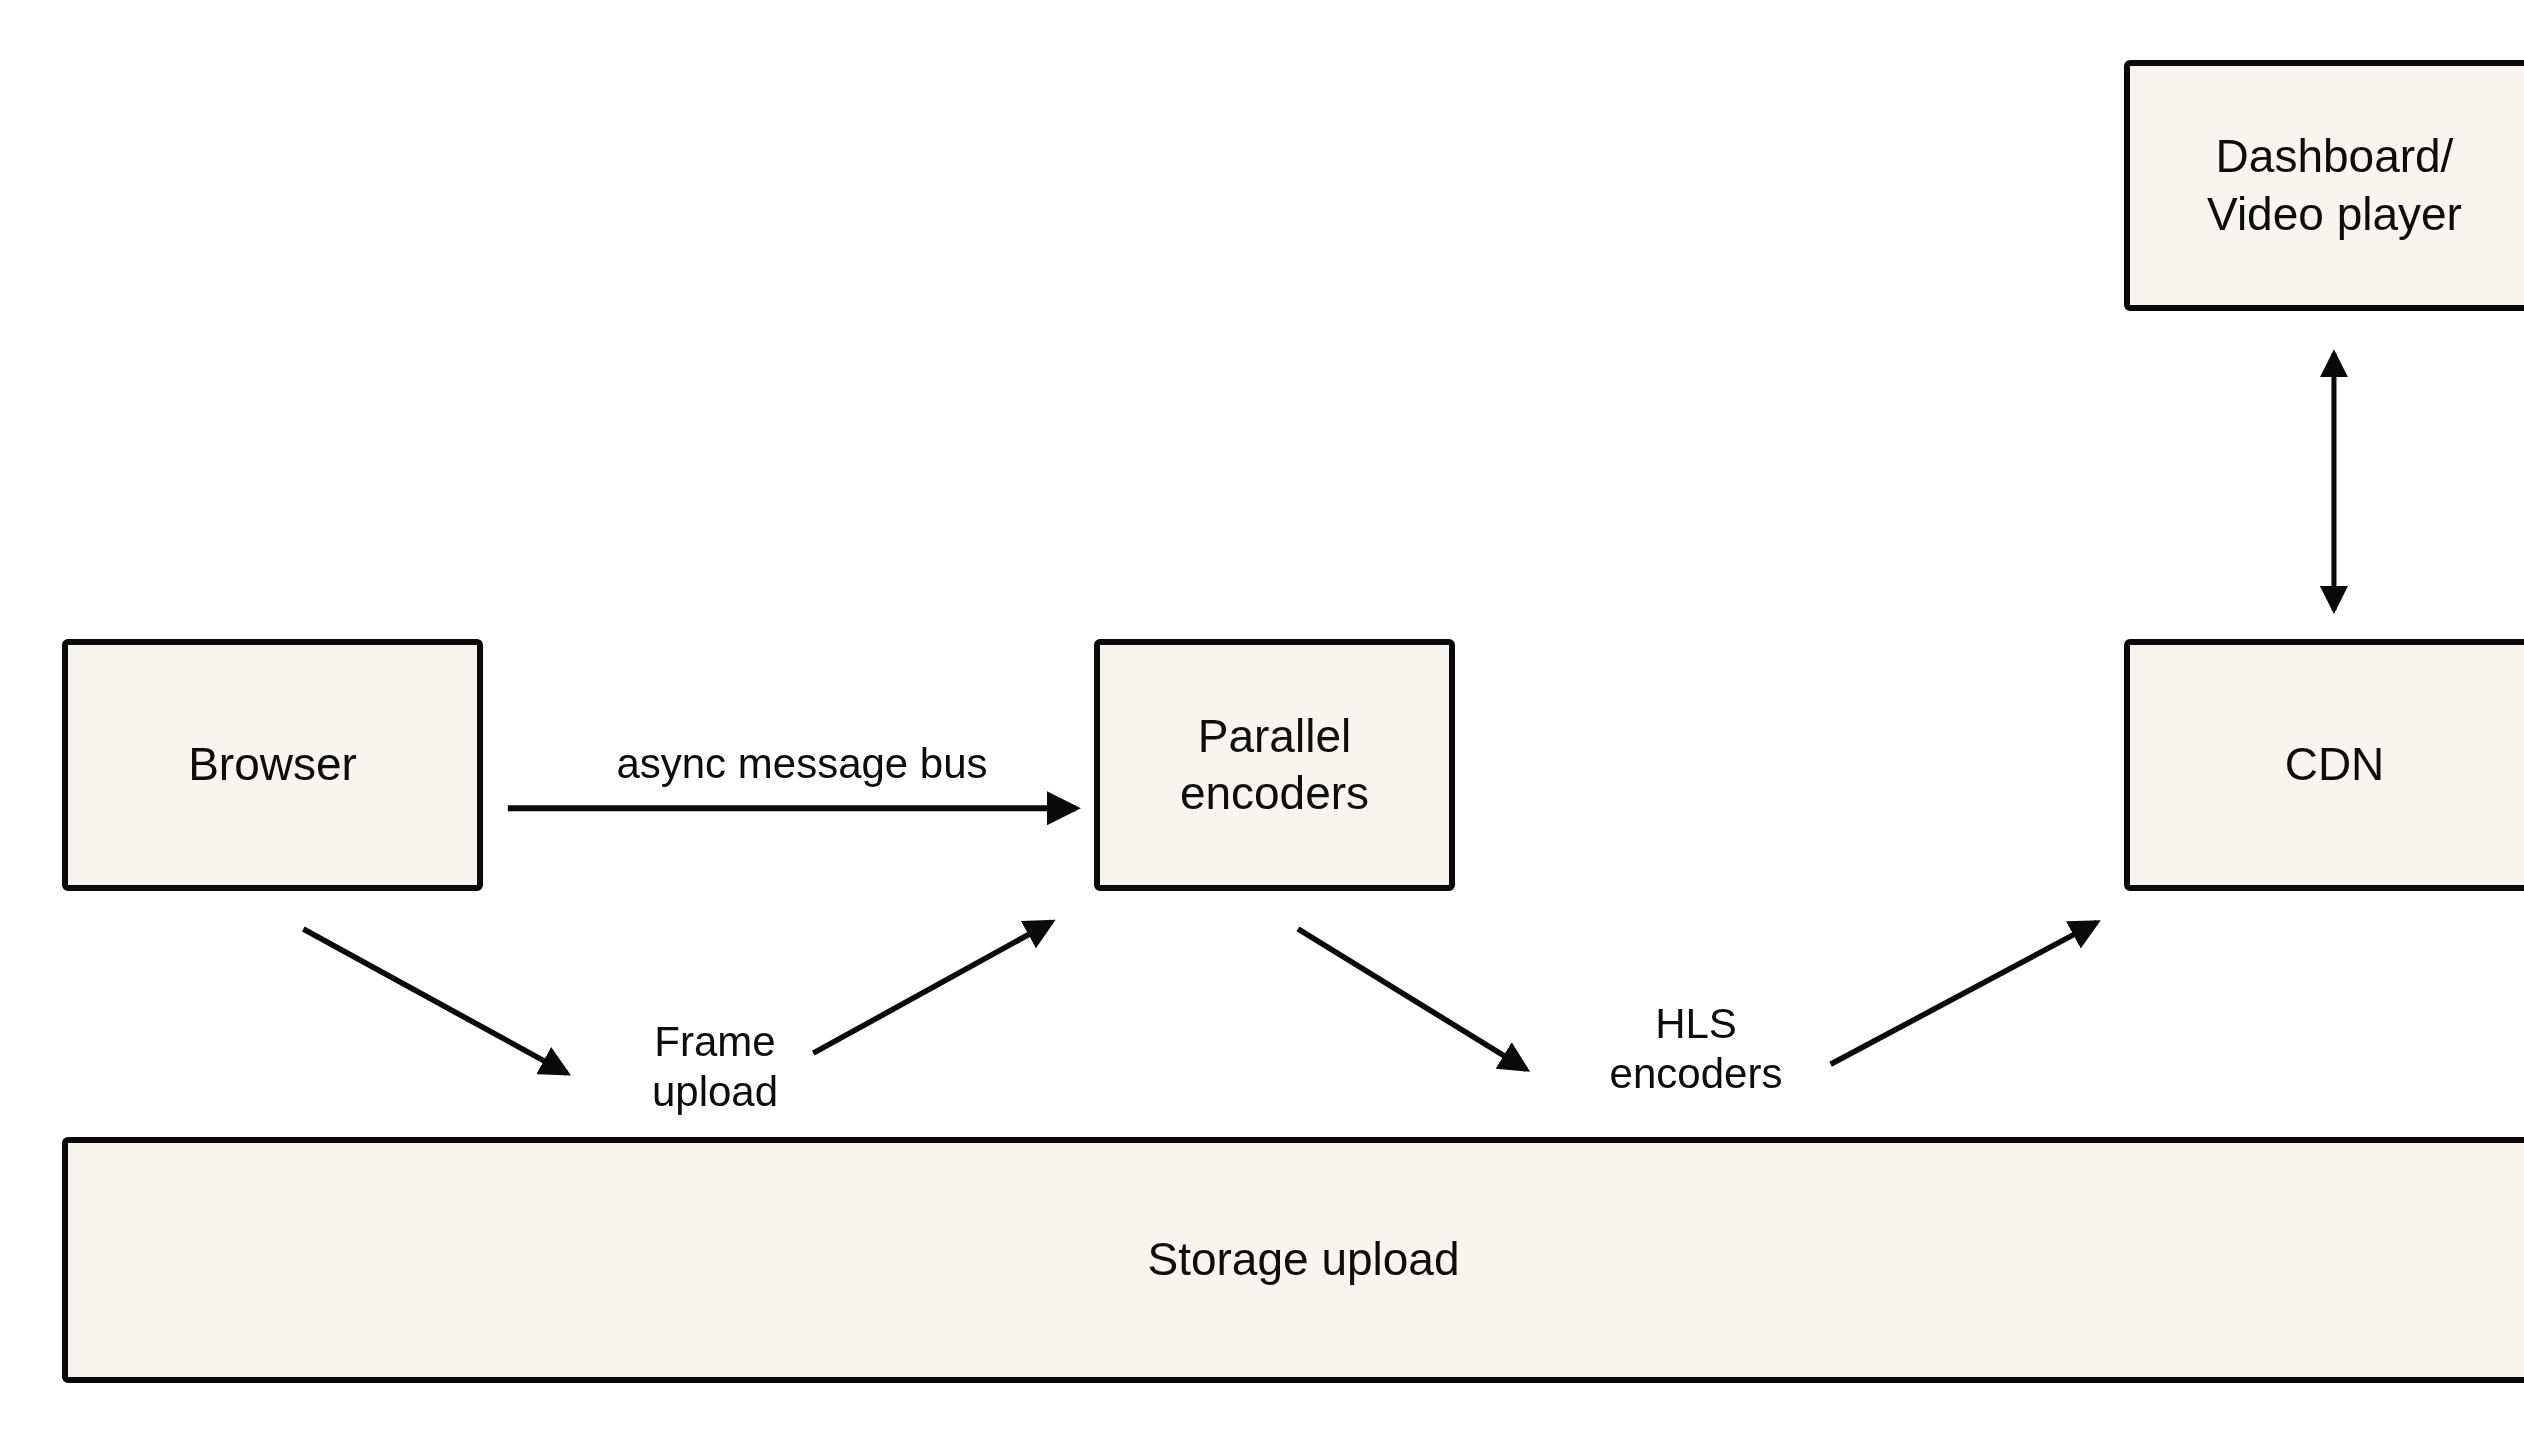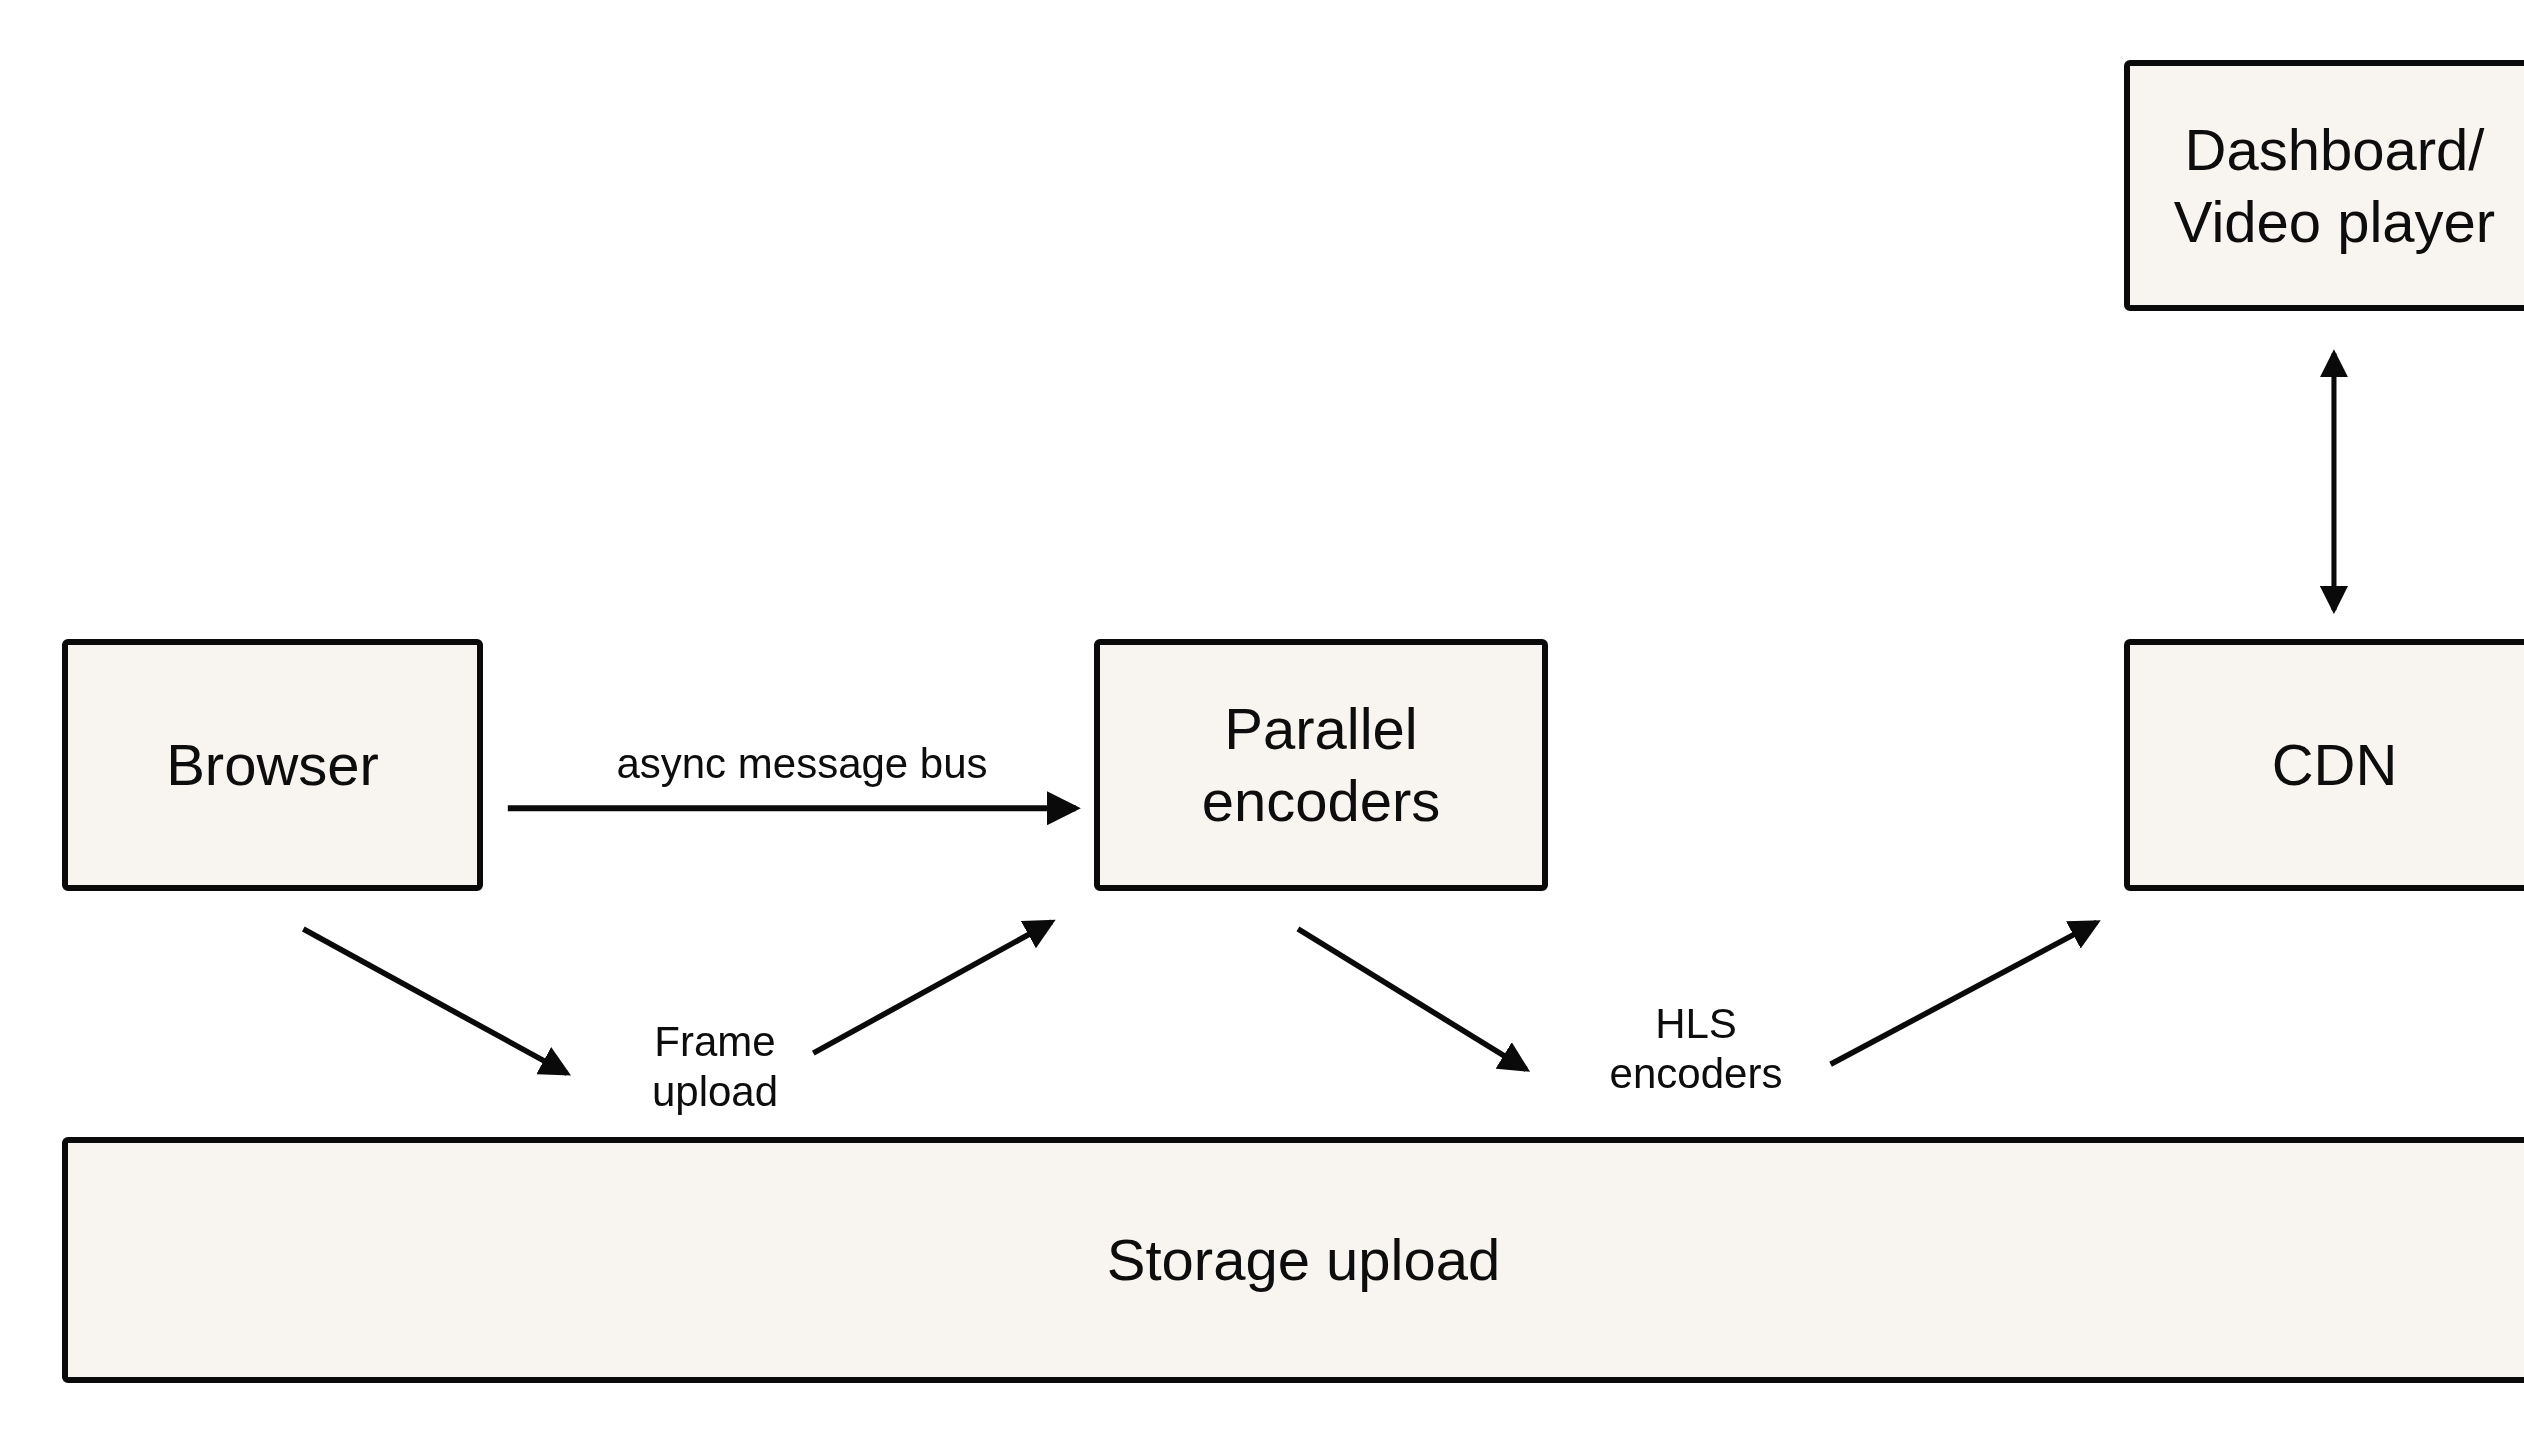--- a/index.html
+++ b/index.html
@@ -30,27 +30,27 @@
     box-sizing: border-box;
     background: #f8f4f0;
     border: 6px solid #0a0a0a;
     border-radius: 6px;
     display: flex;
     align-items: center;
     justify-content: center;
     text-align: center;
   }
   .node-label {
-    font-size: 58px;
+    font-size: 46px;
     line-height: 1.24;
     white-space: pre-line;
     letter-spacing: 0;
   }
   .node-browser        { left: 62px;  top: 639px; width: 421px;  height: 252px; text-align: center; }
-  .node-parallel       { left: 1094px; top: 639px; width: 454px;  height: 252px; }
+  .node-parallel       { left: 1094px; top: 639px; width: 361px;  height: 252px; }
   .node-dashboard      { left: 2124px; top: 60px;  width: 421px;  height: 251px; }
   .node-cdn            { left: 2124px; top: 639px; width: 421px;  height: 252px; }
   .node-storage        { left: 62px;  top: 1137px; width: 2483px; height: 246px; }
   .edge-label {
     position: absolute;
     transform: translate(-50%, -50%);
     font-size: 42px;
     line-height: 1.2;
     text-align: center;
     white-space: pre-line;

